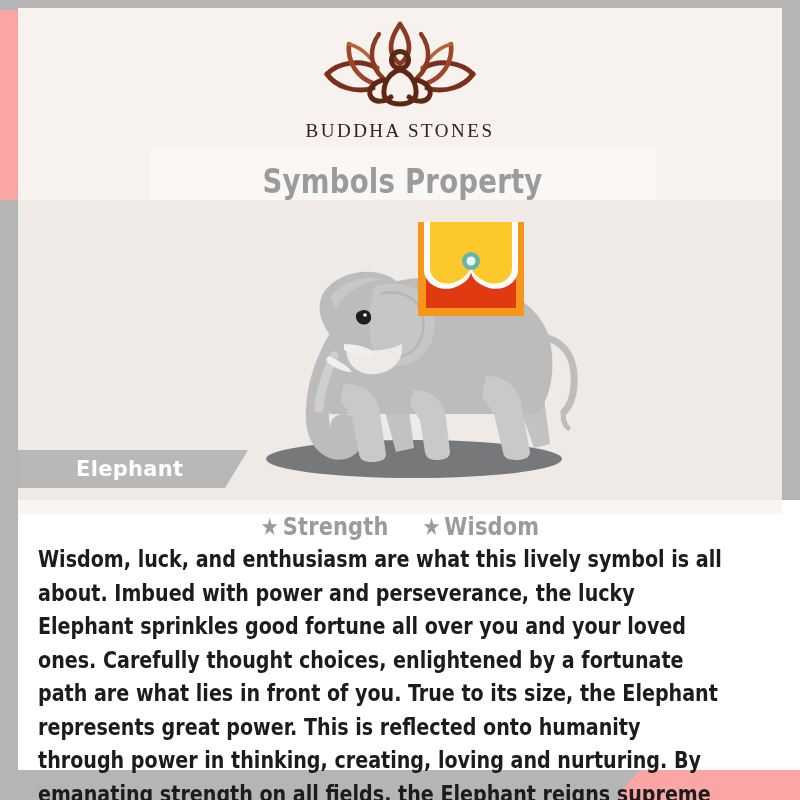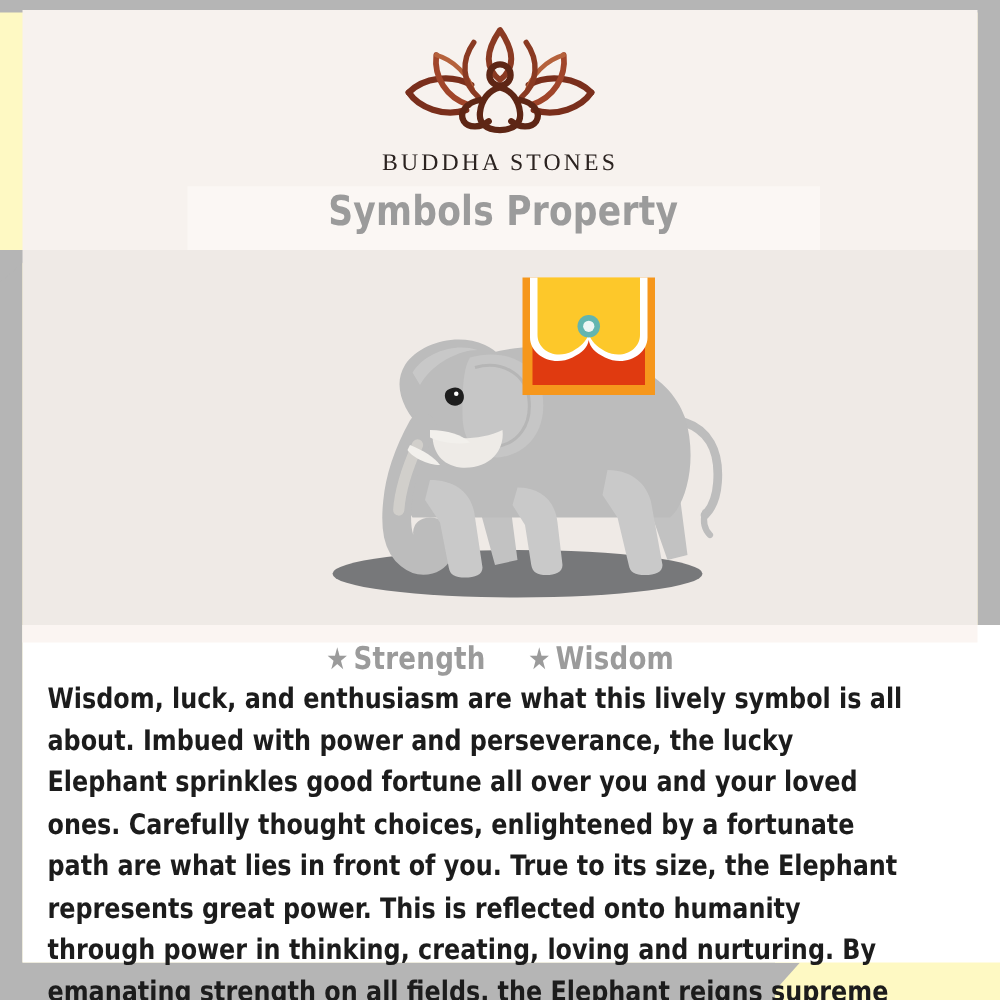--- a/index.html
+++ b/index.html
@@ -11,21 +11,21 @@
     height: 800px;
     overflow: hidden;
     background: #ffffff;
     font-family: "Liberation Sans", sans-serif;
   }
 
   #page {
     position: relative;
     width: 800px;
     height: 800px;
-    background: #fef9c3;
+    background: #fca5a5;
     overflow: hidden;
   }
 
   
   .frame-top {
     position: absolute;
     top: 0; left: 0;
     width: 800px; height: 10px;
     background: #b5b5b5;
   }
@@ -91,21 +91,21 @@
     color: #2b2320;
     text-align: center;
   }
 
   .title-band {
     position: absolute;
     top: 141px; left: 132px;
     width: 506px; height: 52px;
     background: #fbf7f4;
     display: flex;
-    align-items: flex-start;
+    align-items: flex-end;
     justify-content: center;
   }
   .title-text {
     font-family: "Liberation Sans Narrow", "DejaVu Sans Condensed", "Liberation Sans", sans-serif;
     font-size: 33px;
     font-weight: bold;
     color: #9b9b9b;
     letter-spacing: 0.2px;
     transform: scaleX(0.93);
   }
@@ -300,20 +300,23 @@
       <path d="M212 6 L294 6 L294 52 C294 64 280 72 266 65 C259 61 255 57 253 51
                C251 57 247 61 240 65 C226 72 212 64 212 52 Z" fill="#fdc82a"></path>
 
       <circle cx="253" cy="45" r="9" fill="#63b5b0"></circle>
       <circle cx="253" cy="45" r="4.5" fill="#eef6f5"></circle>
 
       <path d="M204 98 L302 98 L302 106 L204 106 Z" fill="#f6971c" opacity="0.0"></path>
     </svg>
   </div>
 
+  <div class="label-band">
+    <span class="label-text">Elephant</span>
+  </div>
 
   <div class="body-area">
     <div class="body-topstrip"></div>
 
     <div class="traits">
       <span class="trait">
         <span class="star">★</span><span>Strength</span>
       </span>
       <span class="trait">
         <span class="star">★</span><span>Wisdom</span>

